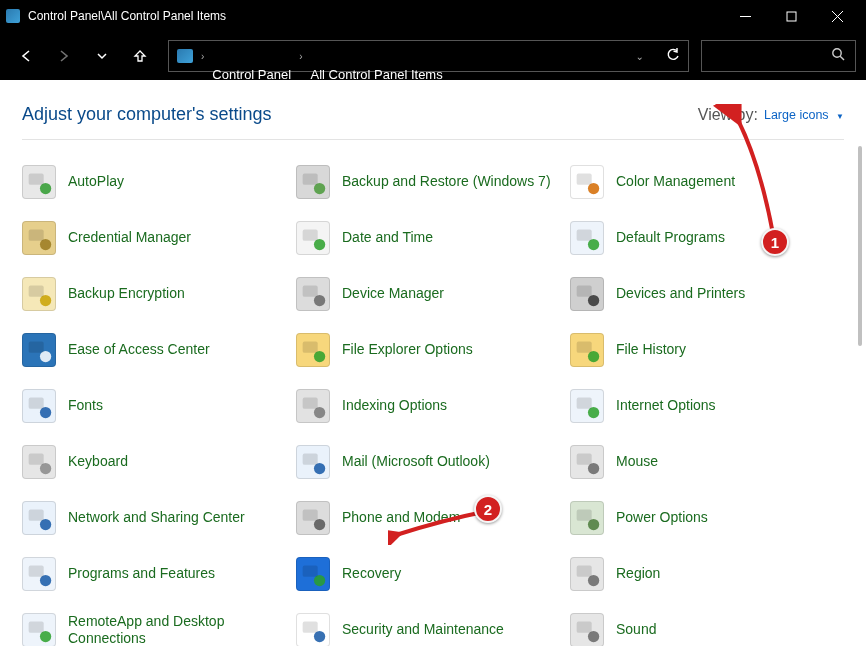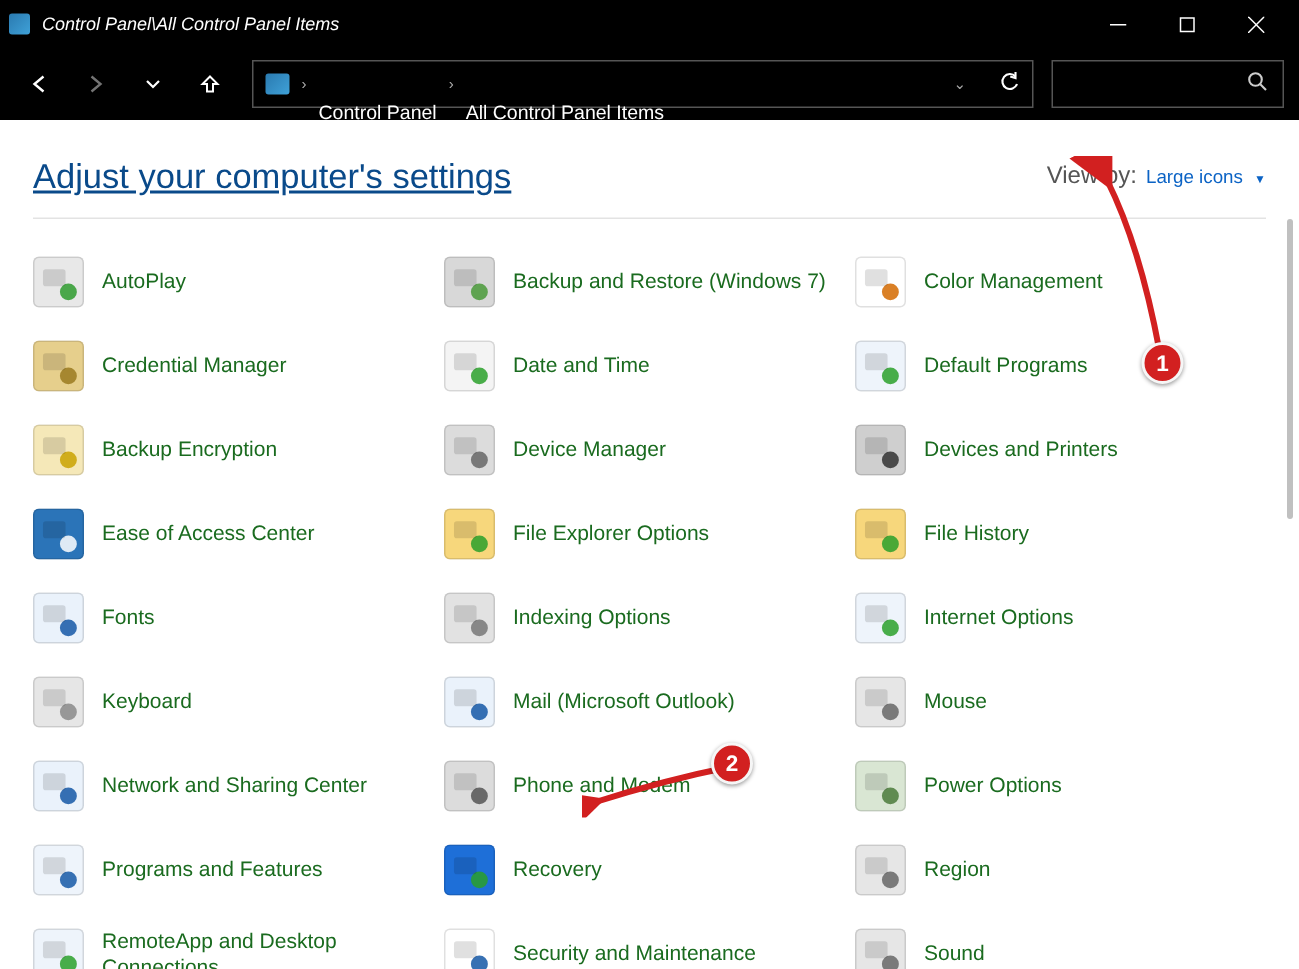--- a/index.html
+++ b/index.html
@@ -19,21 +19,21 @@
     align-items: center;
     padding: 0 6px;
     font-size: 12px;
   }
   .titlebar .ico {
     width: 14px; height: 14px;
     background: linear-gradient(135deg,#2a7ab0,#3fa1d8);
     margin-right: 8px;
     border-radius: 2px;
   }
-  .titlebar .title { flex: 1; font-style: italic; }
+  .titlebar .title { flex: 1; }
   .winbtn {
     width: 46px; height: 32px;
     display: flex; align-items: center; justify-content: center;
     color: #fff;
   }
   .navbar {
     background: #000;
     height: 48px;
     display: flex;
     align-items: center;
@@ -92,23 +92,22 @@
     margin: 6px auto 0;
     border-radius: 2px;
   }
   .header-row {
     display: flex;
     align-items: center;
     padding-bottom: 14px;
   }
   .adjust {
     color: #0a4a8a;
-    font-size: 23px;
+    font-size: 18px;
     flex: 1;
-    text-decoration: underline;
   }
   .viewby { font-size: 16px; color: #555; margin-right: 6px; }
   .viewval { font-size: 12.5px; color: #0b63c5; }
   .viewtri { font-size: 8px; color: #0b63c5; margin-left: 4px; }
   .divider { border-bottom: 1px solid #e3e3e3; margin-bottom: 24px; }
   .grid {
     display: grid;
     grid-template-columns: repeat(3, 1fr);
     column-gap: 10px;
     row-gap: 20px;

